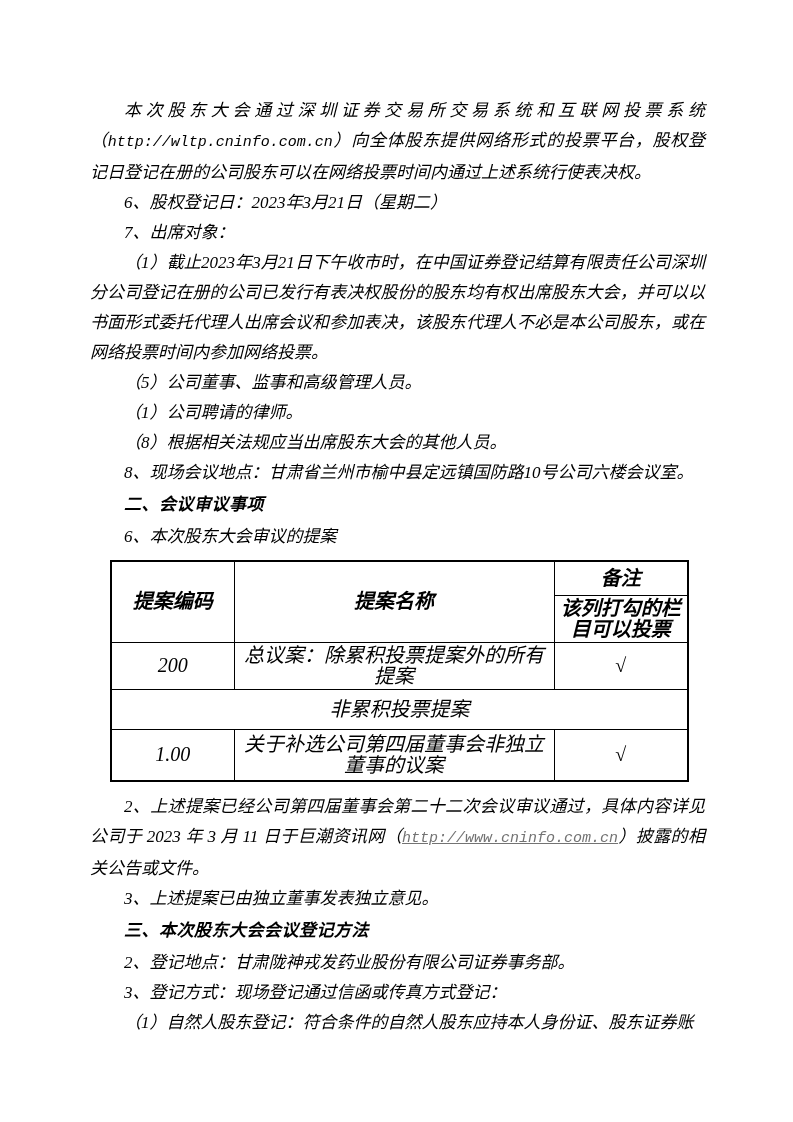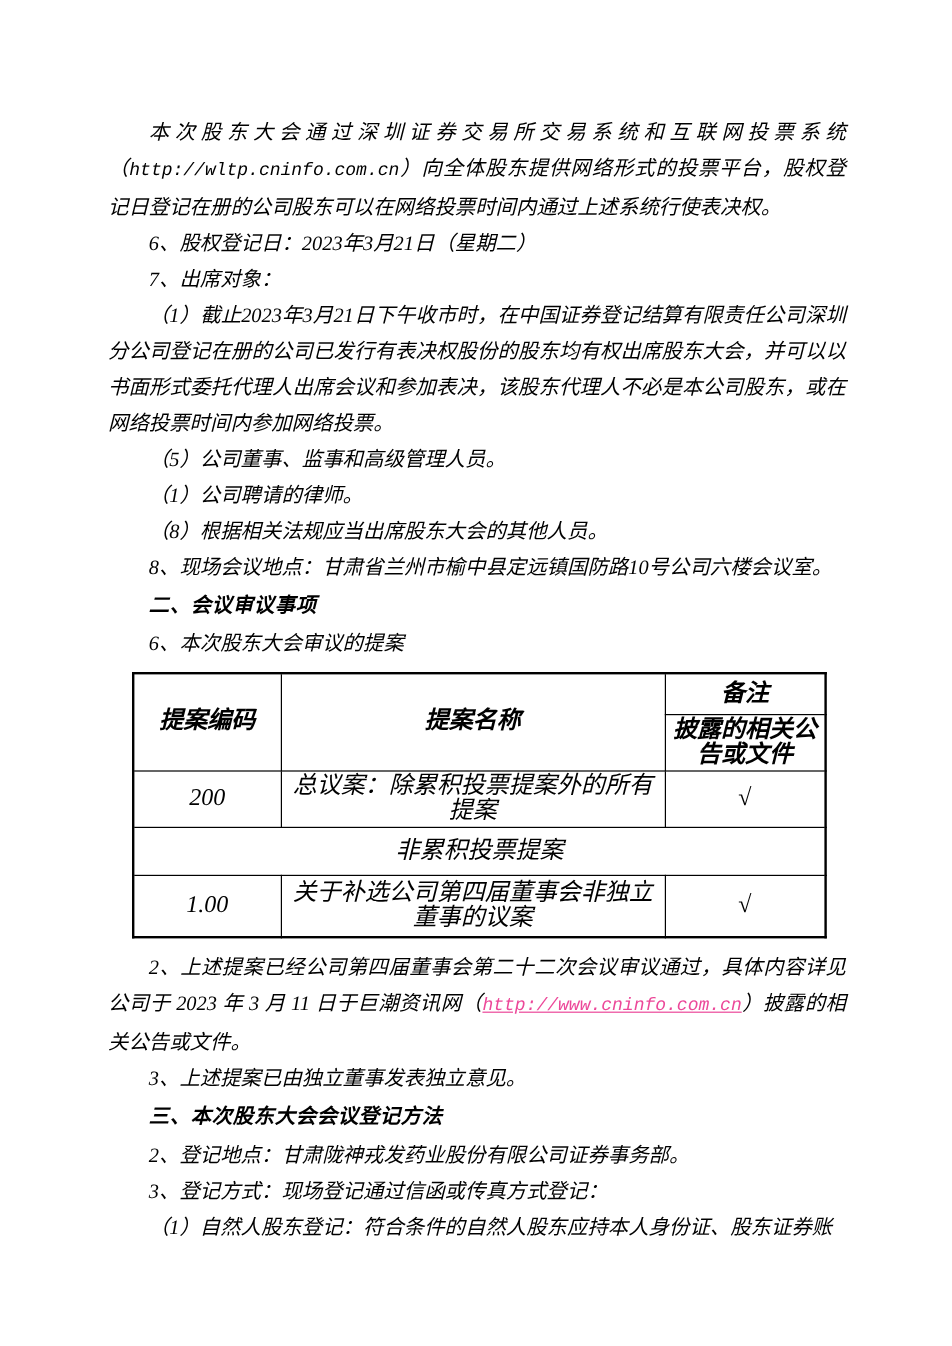--- a/index.html
+++ b/index.html
@@ -32,21 +32,21 @@
     margin: 2px 0;
     text-indent: 2em;
     font-weight: bold;
     letter-spacing: 0.5px;
   }
   .mono {
     font-family: "Liberation Mono", "DejaVu Sans Mono", monospace;
     font-size: 15px;
   }
   a.doc-link {
-    color: #ec4899;
+    color: #737373;
     text-decoration: underline;
     cursor: pointer;
   }
   table.proposals {
     border-collapse: collapse;
     table-layout: fixed;
     width: 577px;
     margin: 8px 0 10px 20px;
     border: 2px solid #000;
   }
@@ -104,21 +104,21 @@
       <col class="col-name">
       <col class="col-remark">
     </colgroup>
     <tbody>
       <tr class="h-top">
         <th rowspan="2">提案编码</th>
         <th rowspan="2">提案名称</th>
         <th>备注</th>
       </tr>
       <tr class="h-sub">
-        <th>披露的相关公告或文件</th>
+        <th>该列打勾的栏目可以投票</th>
       </tr>
       <tr class="r-1">
         <td>200</td>
         <td>总议案：除累积投票提案外的所有提案</td>
         <td>√</td>
       </tr>
       <tr class="r-span">
         <td colspan="3">非累积投票提案</td>
       </tr>
       <tr class="r-2">

